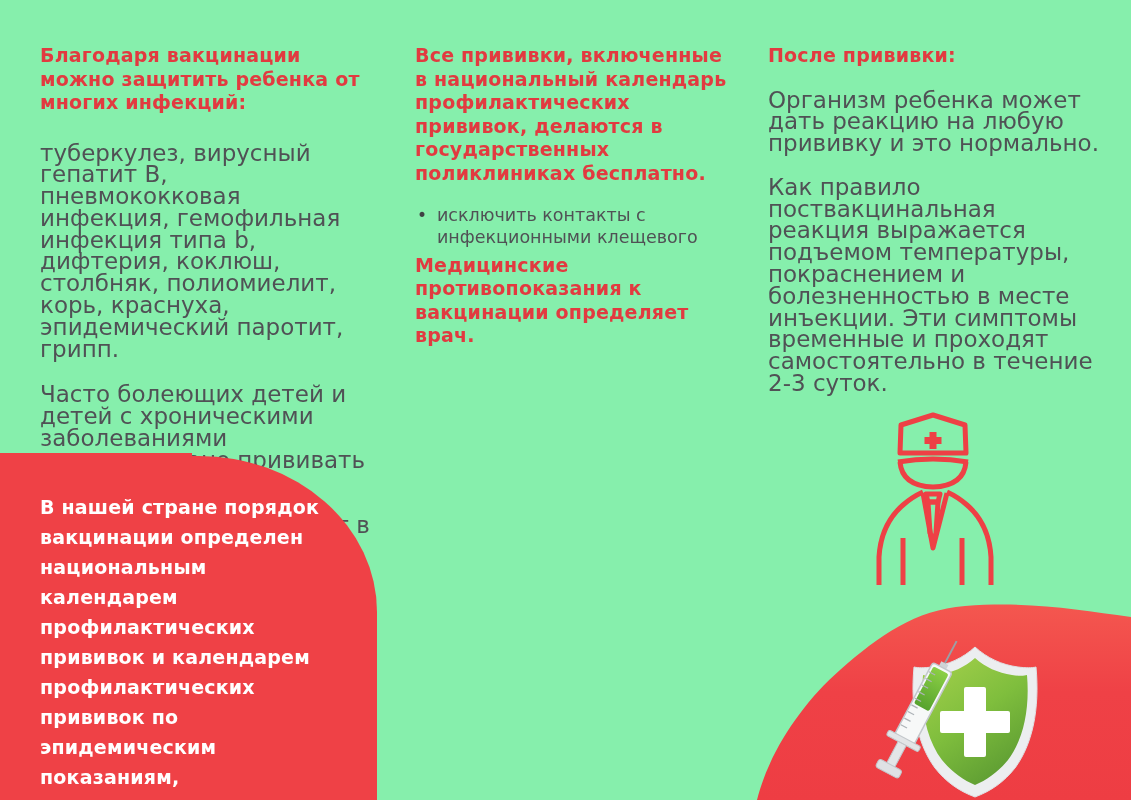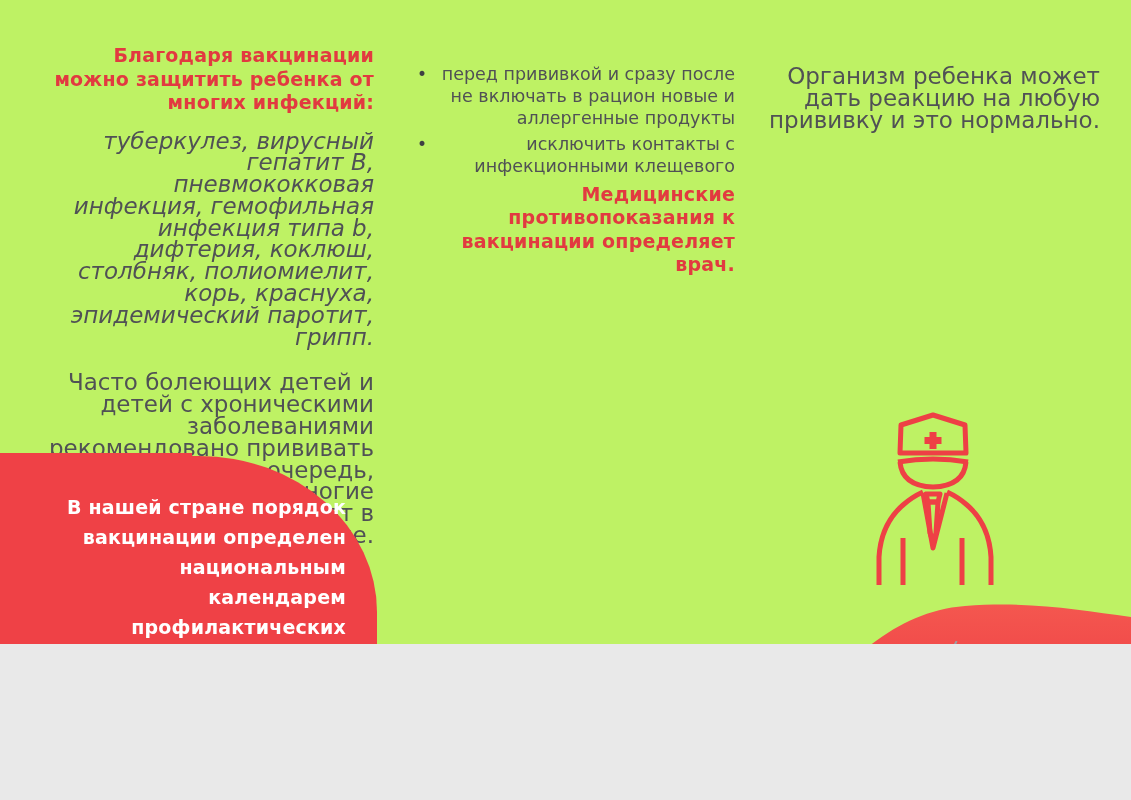--- a/index.html
+++ b/index.html
@@ -3,41 +3,40 @@
 <meta charset="utf-8">
 <style>
   :root{
     --red:#e23a40;
     --shape-red:#ef4146;
     --body-gray:#505155;
   }
   html,body{margin:0;padding:0;background:#e9e9e9;}
   .page{
     position:relative;
-    width:1131px;height:644px;
-    background:#bef264;
+    width:1131px;height:800px;
+    background:#86efac;
     overflow:hidden;
     font-family:"DejaVu Sans","Liberation Sans",sans-serif;
-    text-align:right;
   }
   .col{position:absolute;}
   .col1{left:40px;top:44px;width:334px;}
   .col2{left:415px;top:44px;width:320px;}
   .col3{left:768px;top:44px;width:332px;}
   .h-red{
     margin:0;
     font-size:19px;line-height:23.5px;font-weight:700;
     color:var(--red);letter-spacing:.2px;
   }
   .body-text{
     margin:22px 0 0 0;
     font-size:23px;line-height:21.8px;
     color:var(--body-gray);
   }
-  .mt28{margin-top:16px;font-style:italic;}
+  .mt28{margin-top:28px;}
   .mt24{margin-top:24px;}
   .mt32{}
   ul.bullets{
     margin:20px 0 0 0;padding:0;list-style:none;
     font-size:17.5px;line-height:21.8px;color:var(--body-gray);
   }
   ul.bullets li{position:relative;padding-left:22px;margin-bottom:5px;}
   ul.bullets li::before{
     content:"•";position:absolute;left:2px;top:0;
     color:#3f4043;font-size:17px;
@@ -69,29 +68,31 @@
     <h2 class="h-red">Благодаря вакцинации можно защитить ребенка от многих инфекций:</h2>
     <p class="body-text mt28">туберкулез, вирусный гепатит B, пневмококковая инфекция, гемофильная инфекция типа b, дифтерия, коклюш, столбняк, полиомиелит, корь, краснуха, эпидемический паротит, грипп.</p>
     <p class="body-text mt24">Часто болеющих детей и детей с хроническими заболеваниями рекомендовано прививать в первую очередь, поскольку многие инфекции они переносят в тяжелой форме.</p>
   </div>
 
   <div class="red-box">
     <div class="red-box-text">В нашей стране порядок вакцинации определен национальным календарем профилактических прививок и календарем профилактических прививок по эпидемическим показаниям, утвержденным приказом Министерства здравоохранения Российской Федерации от 6 декабря 2021 г. № 1122н.</div>
   </div>
 
   <div class="col col2">
+    <h2 class="h-red">Все прививки, включенные в национальный календарь профилактических прививок, делаются в государственных поликлиниках бесплатно.</h2>
     <ul class="bullets">
-      <li>перед прививкой и сразу после не включать в рацион новые и аллергенные продукты</li>
       <li>исключить контакты с инфекционными клещевого</li>
     </ul>
     <h2 class="h-red mt32">Медицинские противопоказания к вакцинации определяет врач.</h2>
   </div>
 
   <div class="col col3">
+    <h2 class="h-red">После прививки:</h2>
     <p class="body-text">Организм ребенка может дать реакцию на любую прививку и это нормально.</p>
+    <p class="body-text">Как правило поствакцинальная реакция выражается подъемом температуры, покраснением и болезненностью в месте инъекции. Эти симптомы временные и проходят самостоятельно в течение 2-3 суток.</p>
   </div>
 
   <svg class="doctor-icon" viewBox="0 0 118 178" fill="none" xmlns="http://www.w3.org/2000/svg">
     <g stroke="#ee4045" stroke-width="5" fill="none" stroke-linejoin="round">
 
       <path d="M 25 18 L 57 8 L 89 18 L 90 46 L 24 46 Z"></path>
 
       <path d="M 22 55 Q 57 49 92 55"></path>
 
       <path d="M 24 55 Q 26 79 57 80 Q 88 79 90 55"></path>

